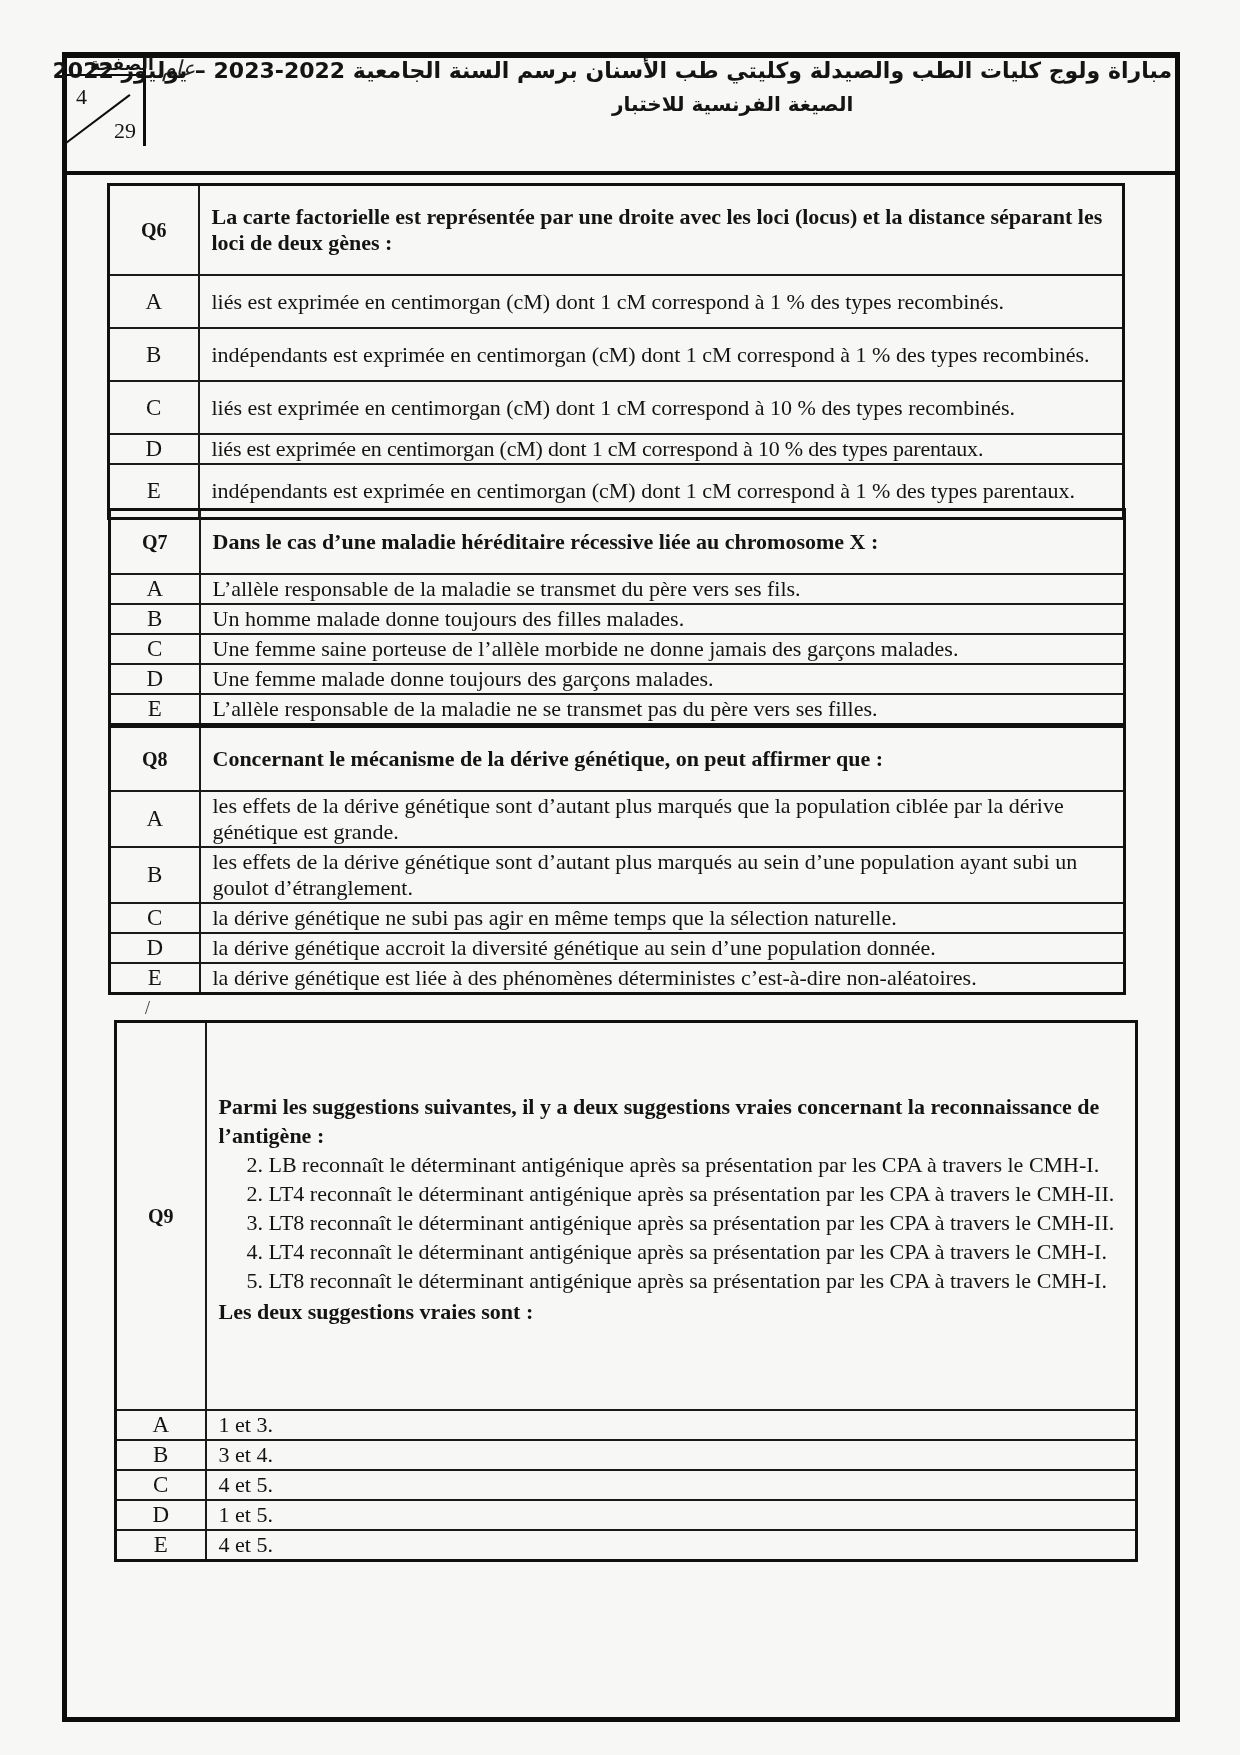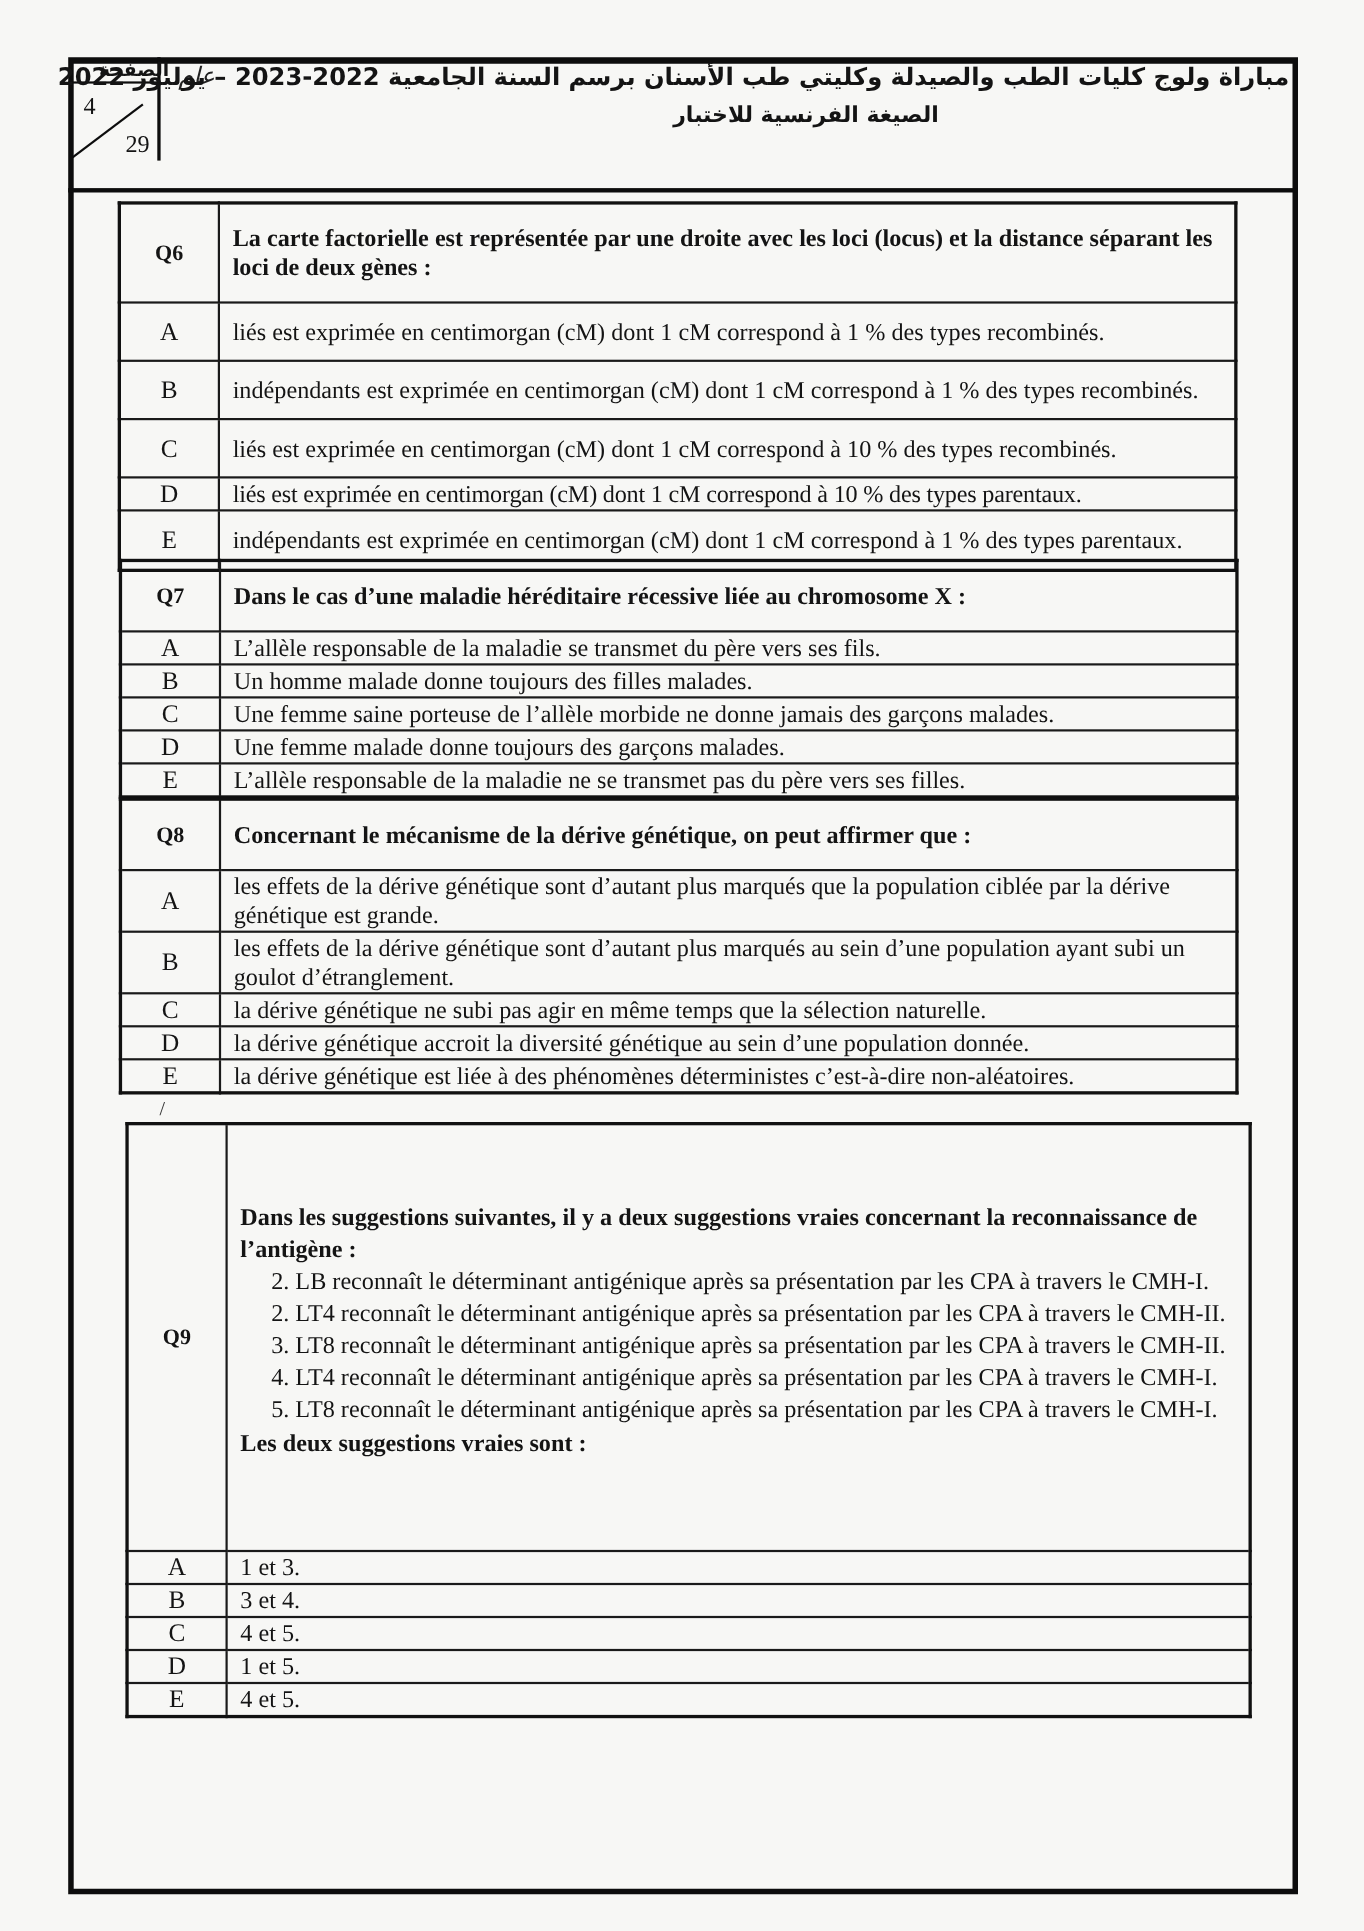--- a/index.html
+++ b/index.html
@@ -164,21 +164,21 @@
 </tbody>
   </table>
 
 <span class="stray-mark" style="left:145px; top:998px;">/</span>
 
 <table class="qcm" style="left:114px; top:1020px; width:1024px;">
   <tbody>
       <tr>
     <td class="label qlabel" style="height:388px;">Q9</td>
     <td class="qtext" style="line-height:29px; padding-top:4px;">
-      <div>Dans les suggestions suivantes, il y a deux suggestions vraies concernant la reconnaissance de l’antigène :</div>
+      <div>Parmi les suggestions suivantes, il y a deux suggestions vraies concernant la reconnaissance de l’antigène :</div>
       <div class="suggestions">
         <div>2. LB reconnaît le déterminant antigénique après sa présentation par les CPA à travers le CMH-I.</div>
         <div>2. LT4 reconnaît le déterminant antigénique après sa présentation par les CPA à travers le CMH-II.</div>
         <div>3. LT8 reconnaît le déterminant antigénique après sa présentation par les CPA à travers le CMH-II.</div>
         <div>4. LT4 reconnaît le déterminant antigénique après sa présentation par les CPA à travers le CMH-I.</div>
         <div>5. LT8 reconnaît le déterminant antigénique après sa présentation par les CPA à travers le CMH-I.</div>
       </div>
       <div class="q9-footer">Les deux suggestions vraies sont :</div>
     </td>
   </tr>

